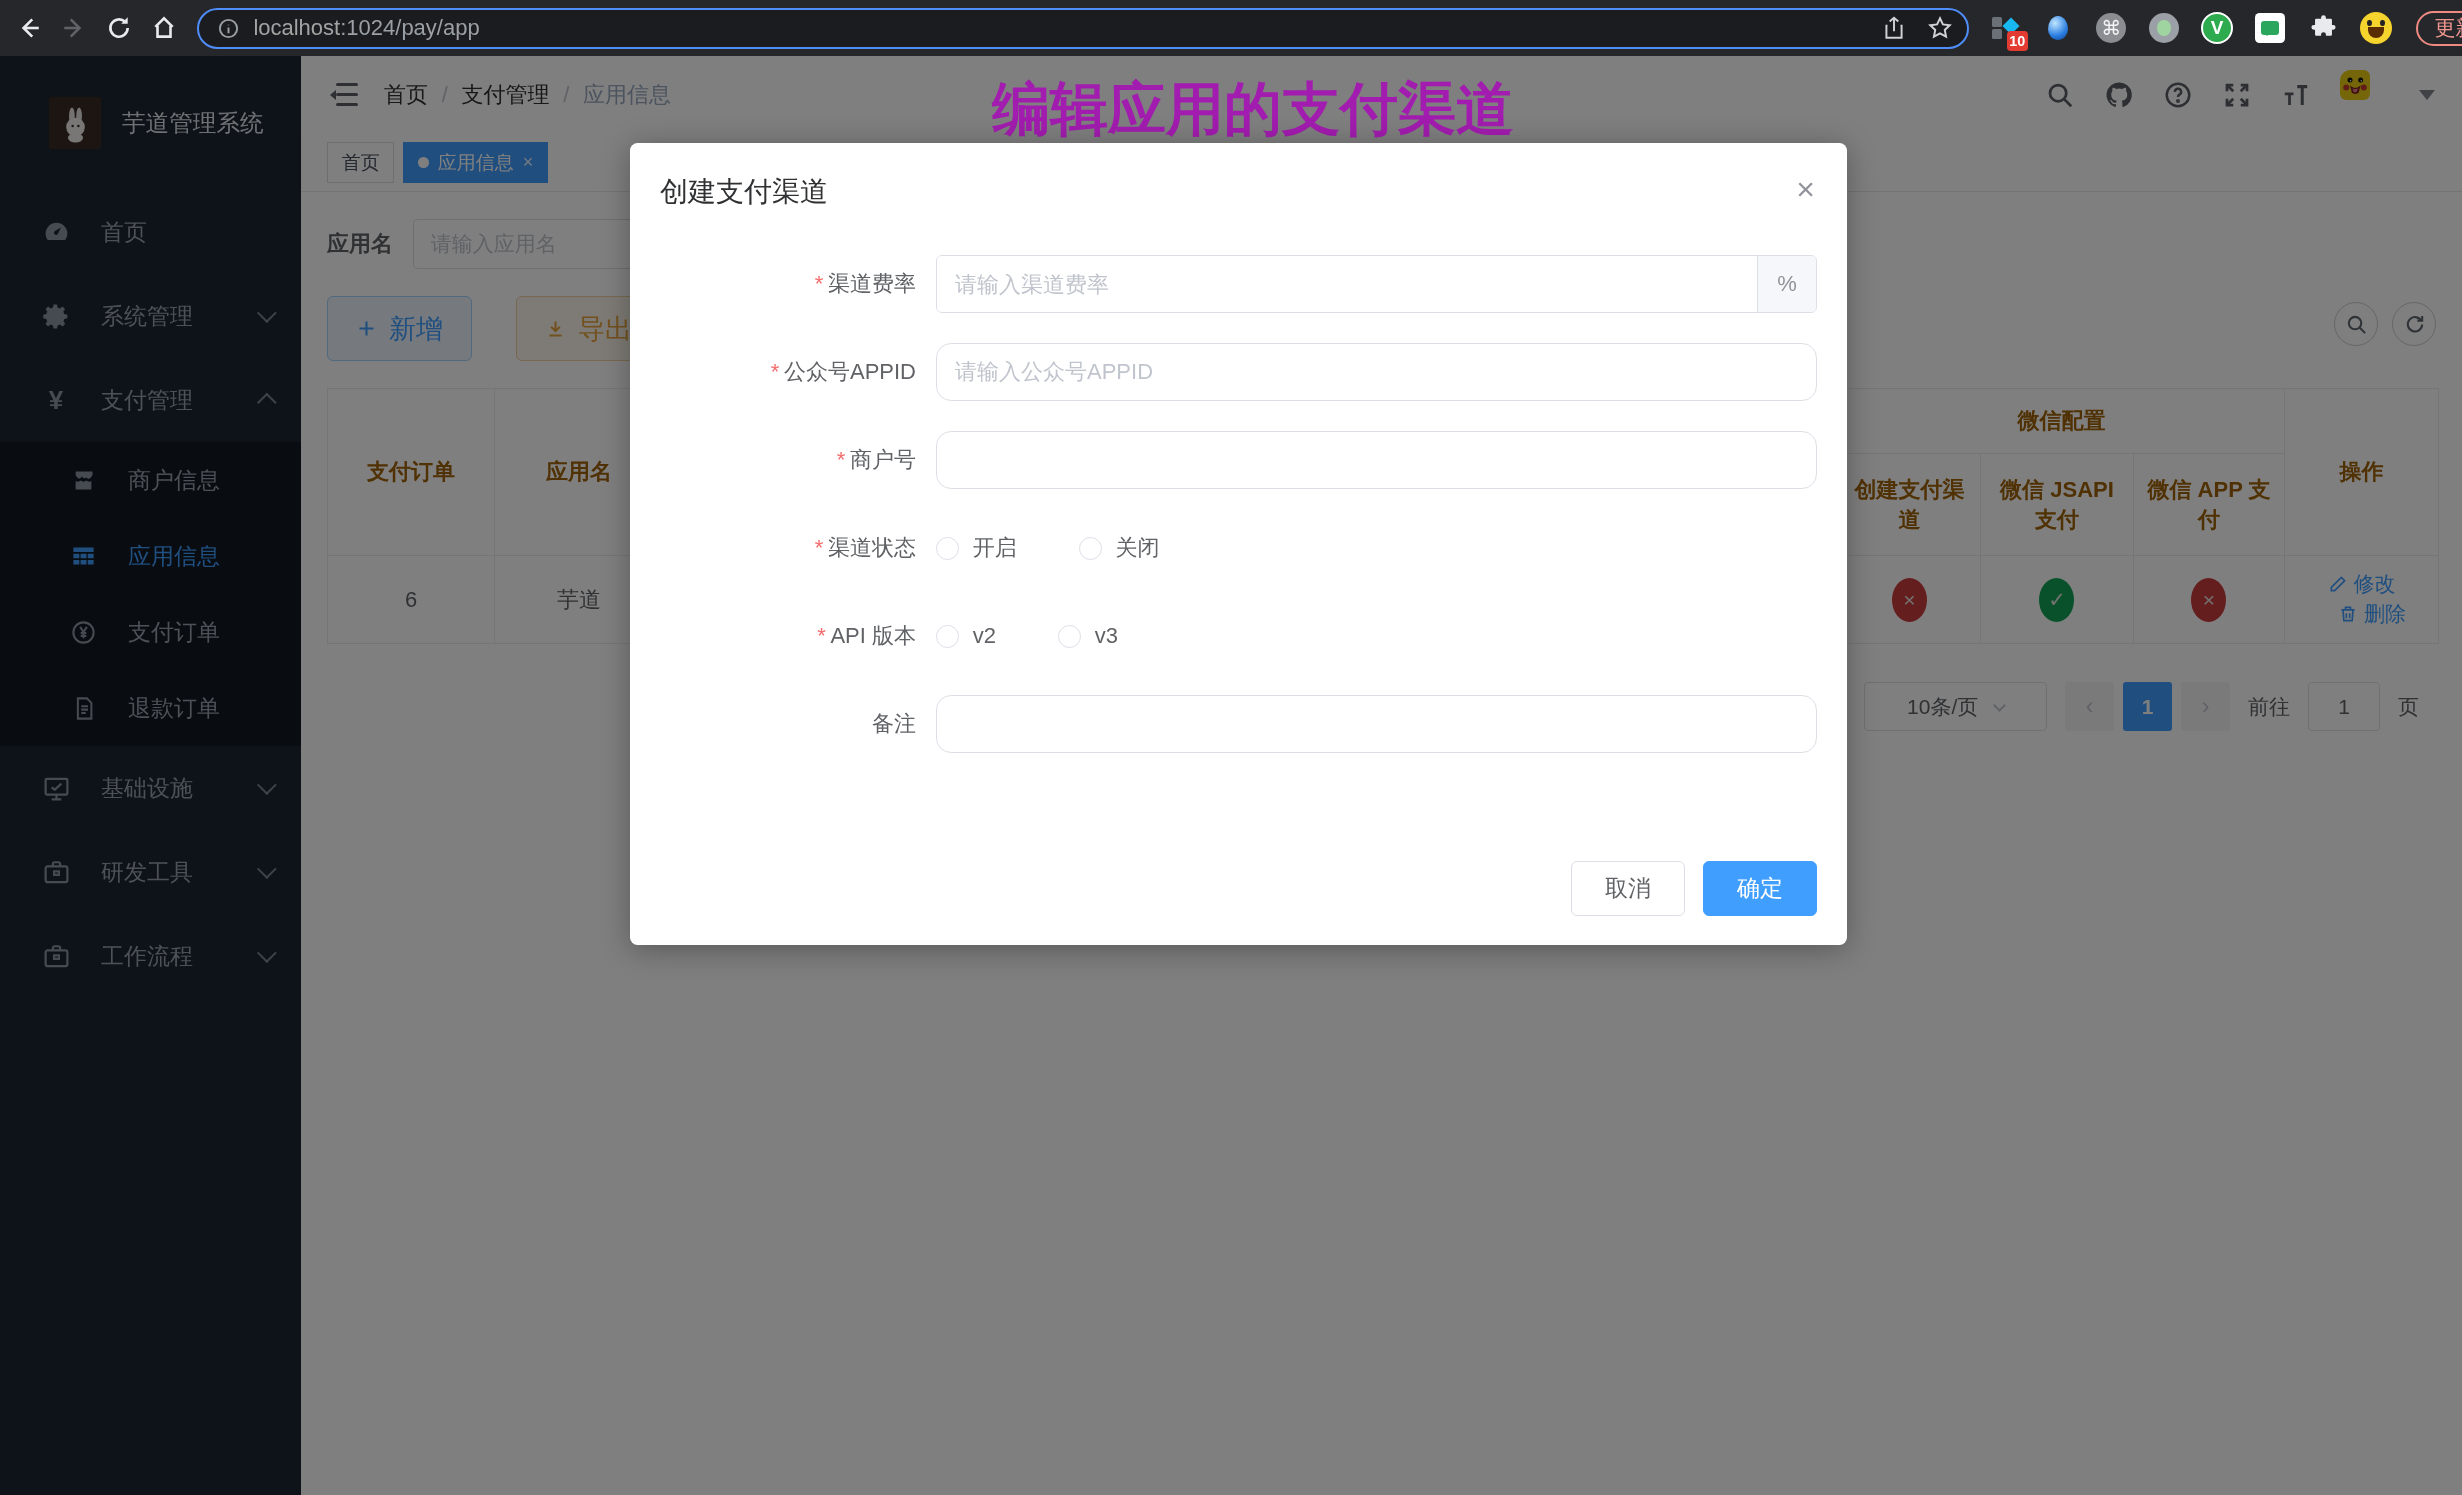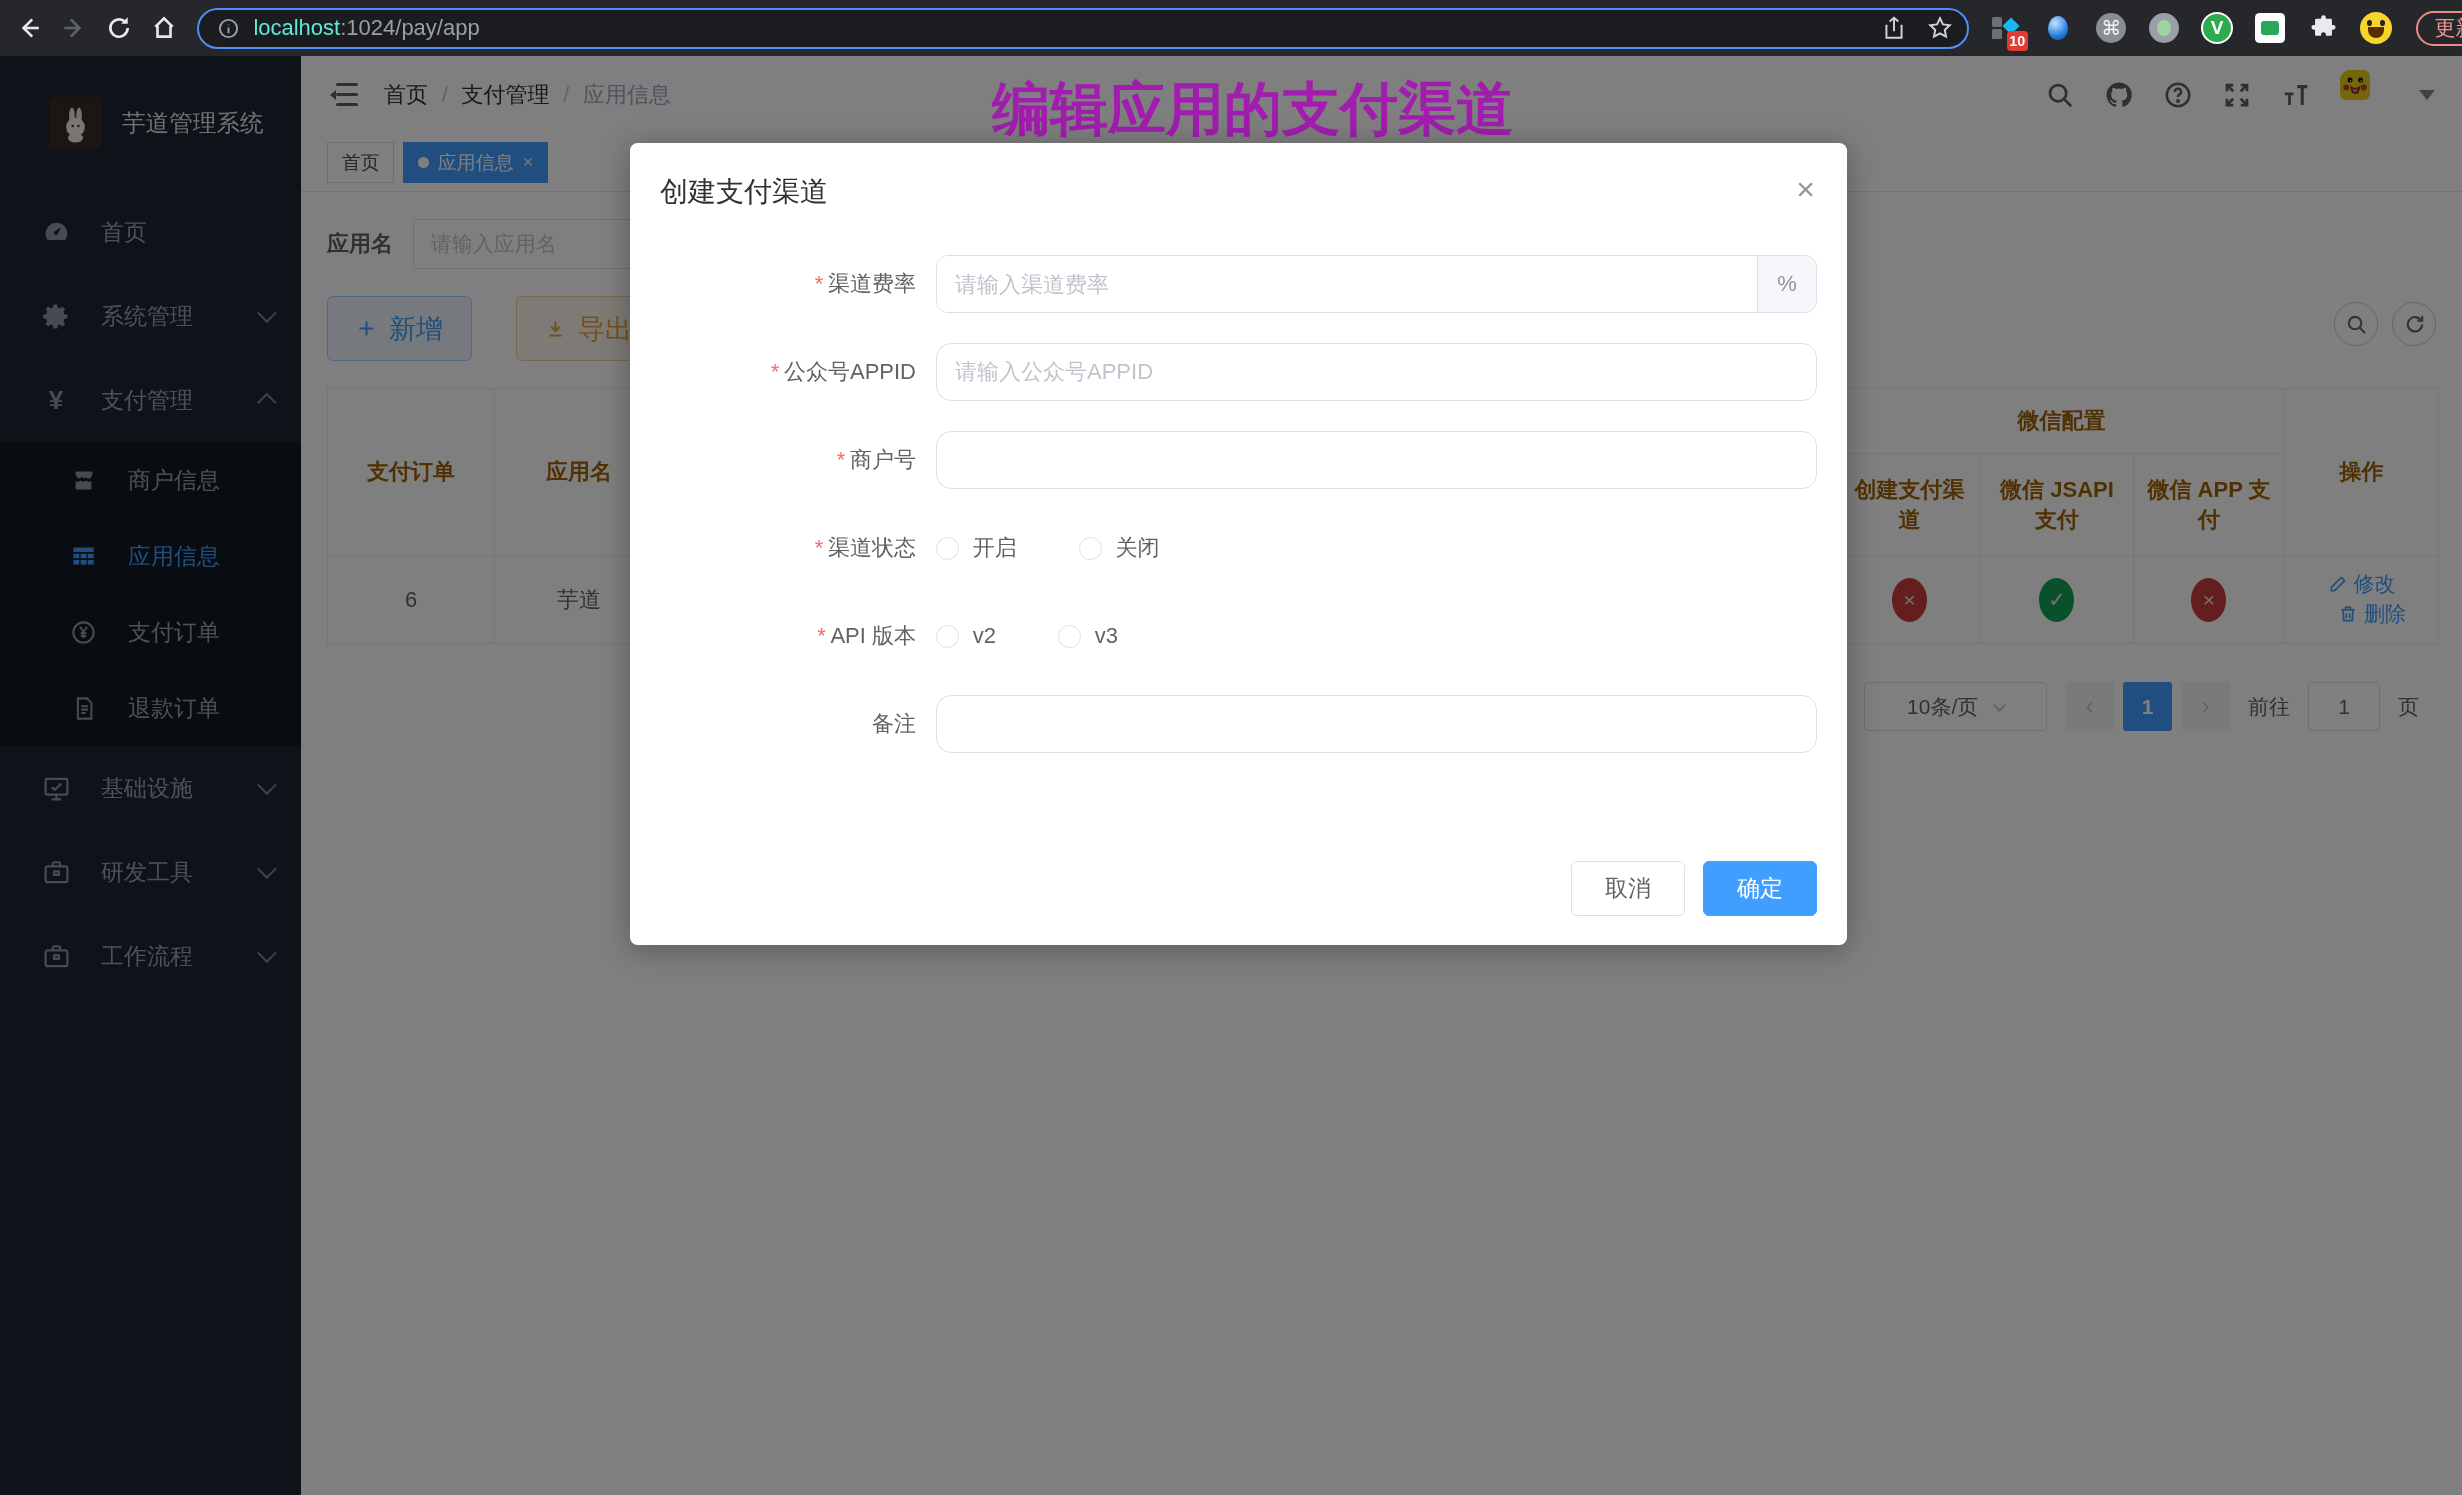--- a/index.html
+++ b/index.html
@@ -7,21 +7,21 @@
   .screen { position:relative; width:2462px; height:1495px; overflow:hidden; background:#fff; }
 
   
   .chrome { position:absolute; top:0; left:0; width:100%; height:56px; background:#26272b; display:flex; align-items:center; }
   .nav-ico { width:33px; height:33px; display:flex; align-items:center; justify-content:center; margin-left:12px; color:#e8eaed; flex:none; }
   .nav-ico svg { width:26px; height:26px; }
   .nav-ico.dim { color:#5f6368; }
   .url-pill { position:relative; margin-left:16.7px; width:1772px; height:41px; background:#1b1c1f; border:2.3px solid #4f8df9; border-radius:21px; display:flex; align-items:center; padding:0 18px; flex:none; }
   .url-pill .info-ico { color:#9aa0a6; margin-right:13.7px; display:flex; }
   .url-text { font-size:22px; color:#9aa0a6; white-space:nowrap; }
-  .url-text b { color:#5eead4; font-weight:400; }
+  .url-text b { color:#a3a3a3; font-weight:400; }
   .pill-right { position:absolute; right:13.7px; top:0; height:100%; display:flex; align-items:center; gap:20px; color:#cfd2d6; }
   .pill-right svg { width:26px; height:26px; }
   .ext-row { display:flex; align-items:center; gap:20px; margin-left:20px; }
   .ext { position:relative; width:33px; height:33px; display:flex; align-items:center; justify-content:center; flex:none; }
   .ext-grid { position:relative; width:26px; height:26px; }
   .ext-grid .sq1,.ext-grid .sq2 { position:absolute; width:10px; height:10px; background:#6b6f76; border-radius:1.5px; }
   .ext-grid .sq1{ left:0; top:1.5px; } .ext-grid .sq2{ left:0; top:14.4px; }
   .ext-grid .dia { position:absolute; right:1.5px; top:4.6px; width:12px; height:12px; background:#18b9f2; transform:rotate(45deg); }
   .badge { position:absolute; right:-6px; bottom:-6px; min-width:21px; height:20px; background:#e33b32; color:#fff; font-size:14.4px; font-weight:700; border-radius:3.8px; display:flex; align-items:center; justify-content:center; padding:0 2.3px; }
   .ext-balloon { width:20px; height:24px; background:radial-gradient(circle at 35% 30%, #bfe6ff, #2a7de1 60%, #123f8a); border-radius:50% 50% 50% 50%/55% 55% 45% 45%; }
@@ -118,21 +118,21 @@
   .modal-header { padding:30px 30px 0 30px; position:relative; }
   .modal-title { font-size:28px; color:#303133; }
   .modal-close { position:absolute; right:32px; top:30px; font-size:32px; color:#909399; line-height:1; cursor:pointer; }
   .modal-body { padding:44px 30px 0 0; }
   .m-row { display:flex; align-items:center; height:58px; margin-bottom:30px; }
   .m-label { width:306px; flex:none; text-align:right; padding-right:20px; font-size:22px; color:#606266; }
   .req { color:#f56c6c; margin-right:4.6px; }
   .m-control { flex:1; display:flex; align-items:center; }
   .m-input { flex:1; height:58px; border:0.8px solid #dcdfe6; border-radius:15px; font-size:22px; color:#606266; padding:0 18px; outline:none; min-width:0; }
   .m-input::placeholder { color:#c0c4cc; }
-  .input-group { flex:1; display:flex; height:58px; border:0.8px solid #dcdfe6; border-radius:12px; overflow:hidden;gap:22px; }
+  .input-group { flex:1; display:flex; height:58px; border:0.8px solid #dcdfe6; border-radius:6px; overflow:hidden;gap:22px; }
   .input-group .m-input { border:none; border-radius:0; }
   .ig-suffix { width:59px; flex:none; background:#f5f7fa; border-left:0.8px solid #dcdfe6; color:#909399; font-size:22px; display:flex; align-items:center; justify-content:center; }
   .radio { display:inline-flex; align-items:center; gap:13.7px; color:#606266; font-size:22px; }
   .radio + .radio { margin-left:62px; }
   .radio .rc { width:23px; height:23px; border:1.5px solid #dcdfe6; border-radius:50%; background:#fff; flex:none; }
   .modal-footer { position:absolute; right:30px; bottom:29px; display:flex; gap:18px; }
   .m-btn { height:55px; padding:0 33px; border-radius:6px; font-size:23px; display:flex; align-items:center; cursor:pointer; }
   .m-btn-cancel { background:#fff; border:0.8px solid #dcdfe6; color:#606266; }
   .m-btn-confirm { background:#409eff; border:0.8px solid #409eff; color:#fff; }
 </style>

